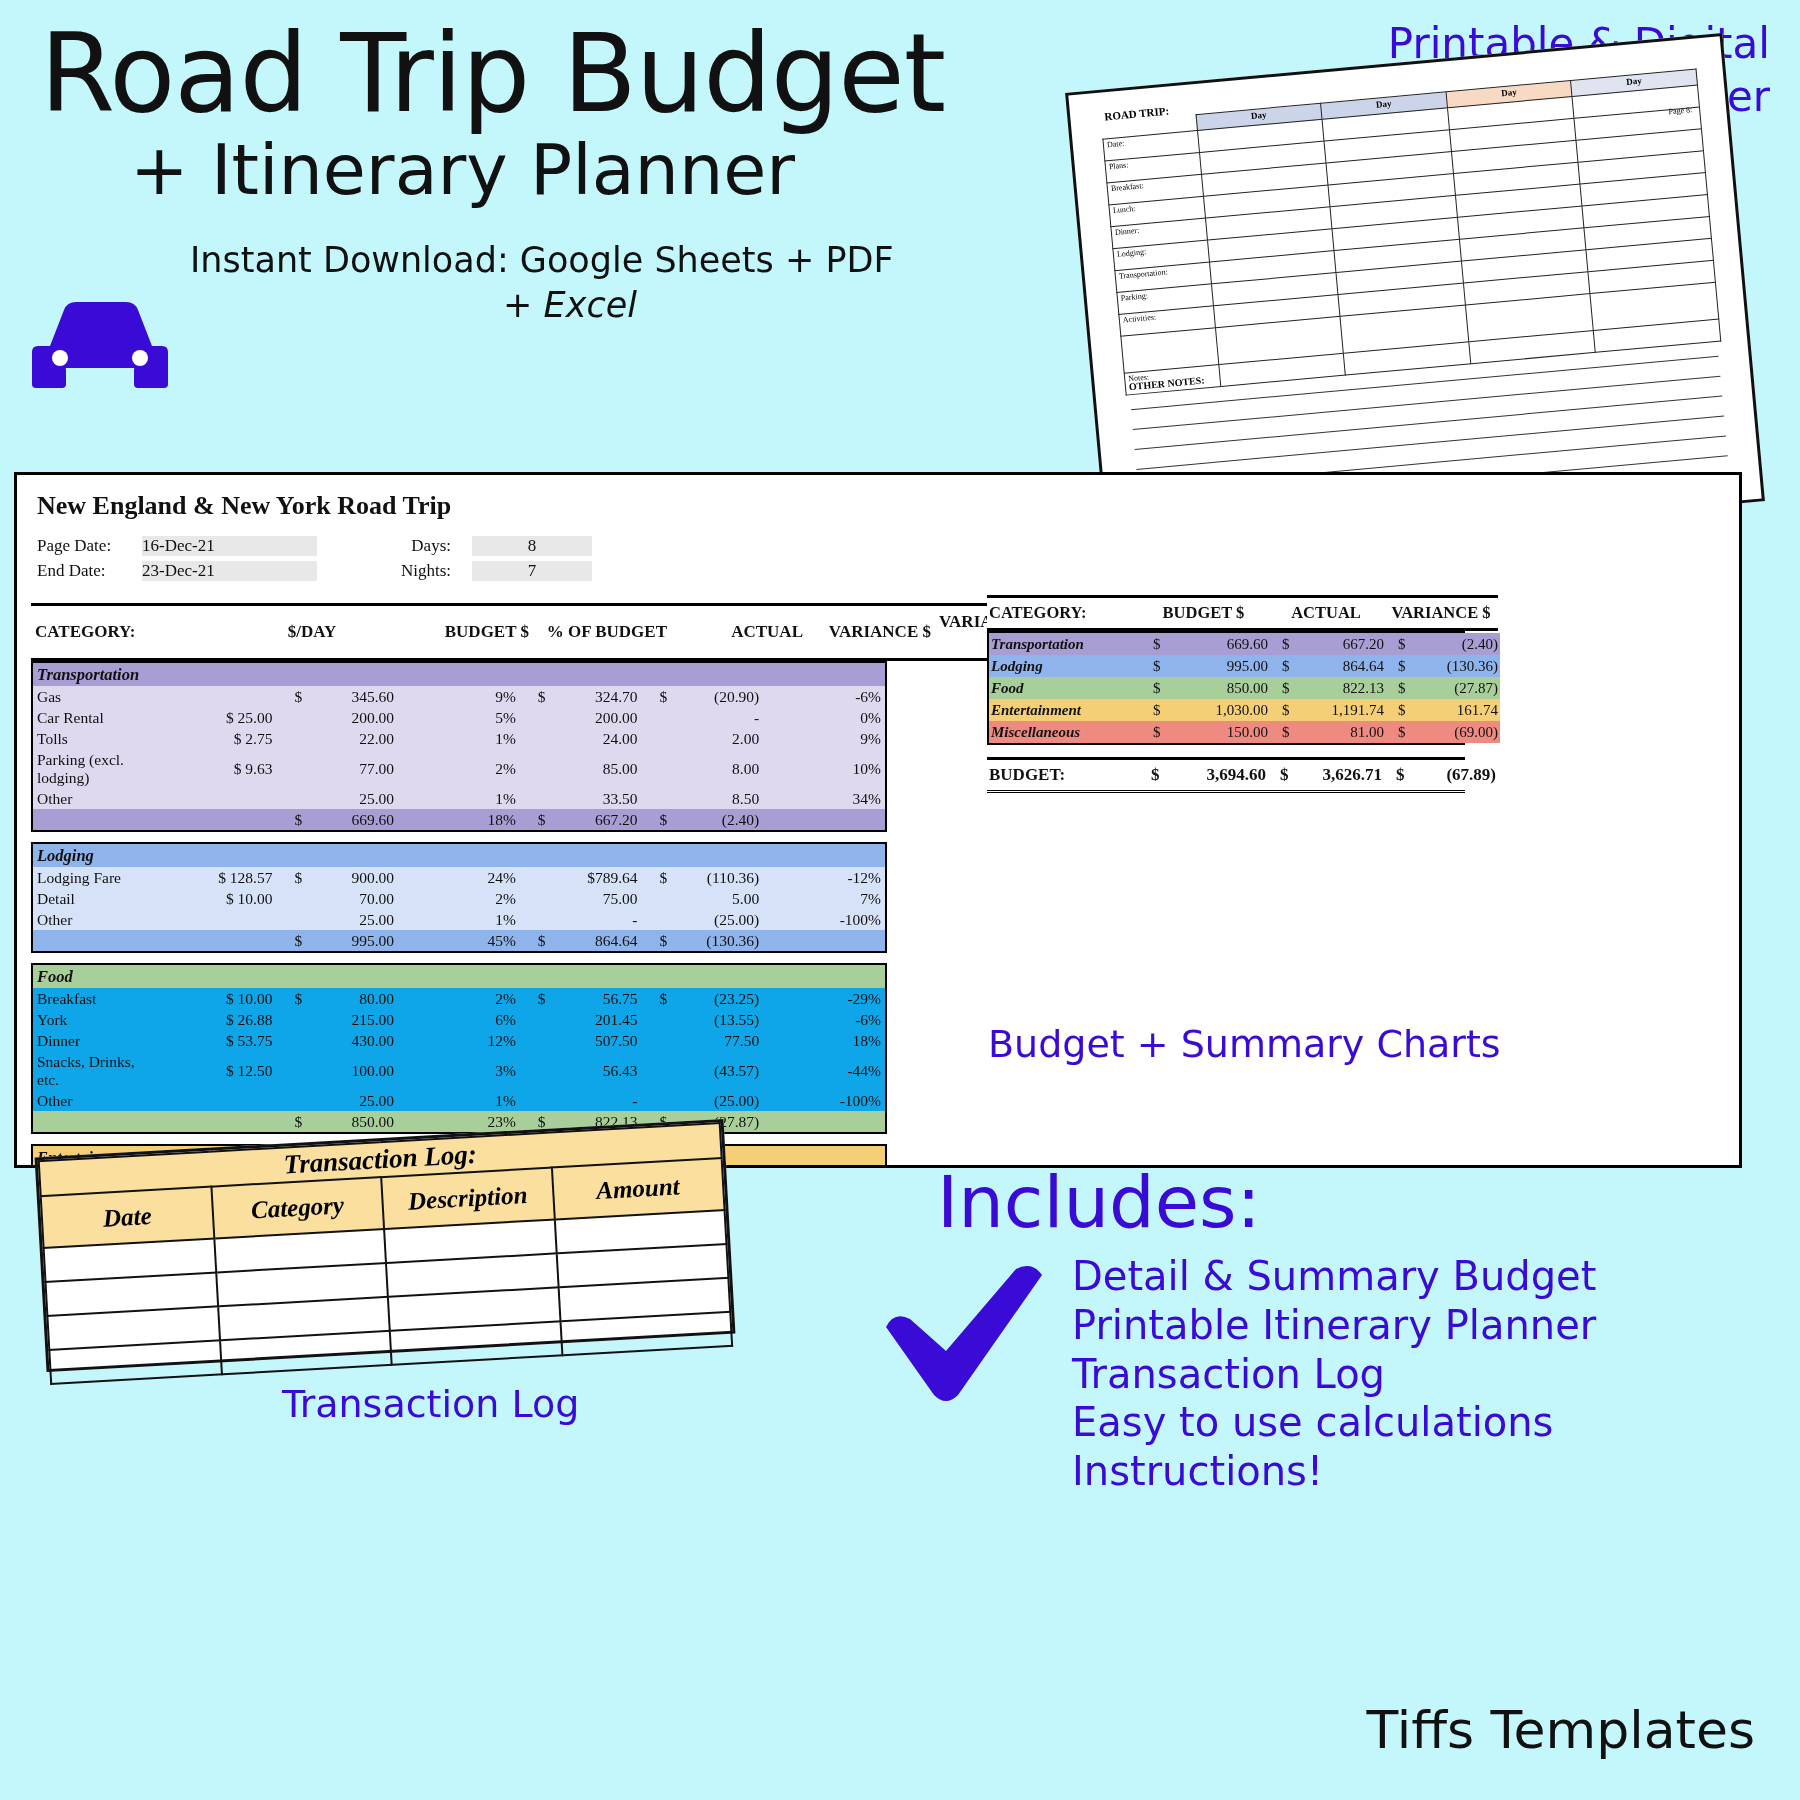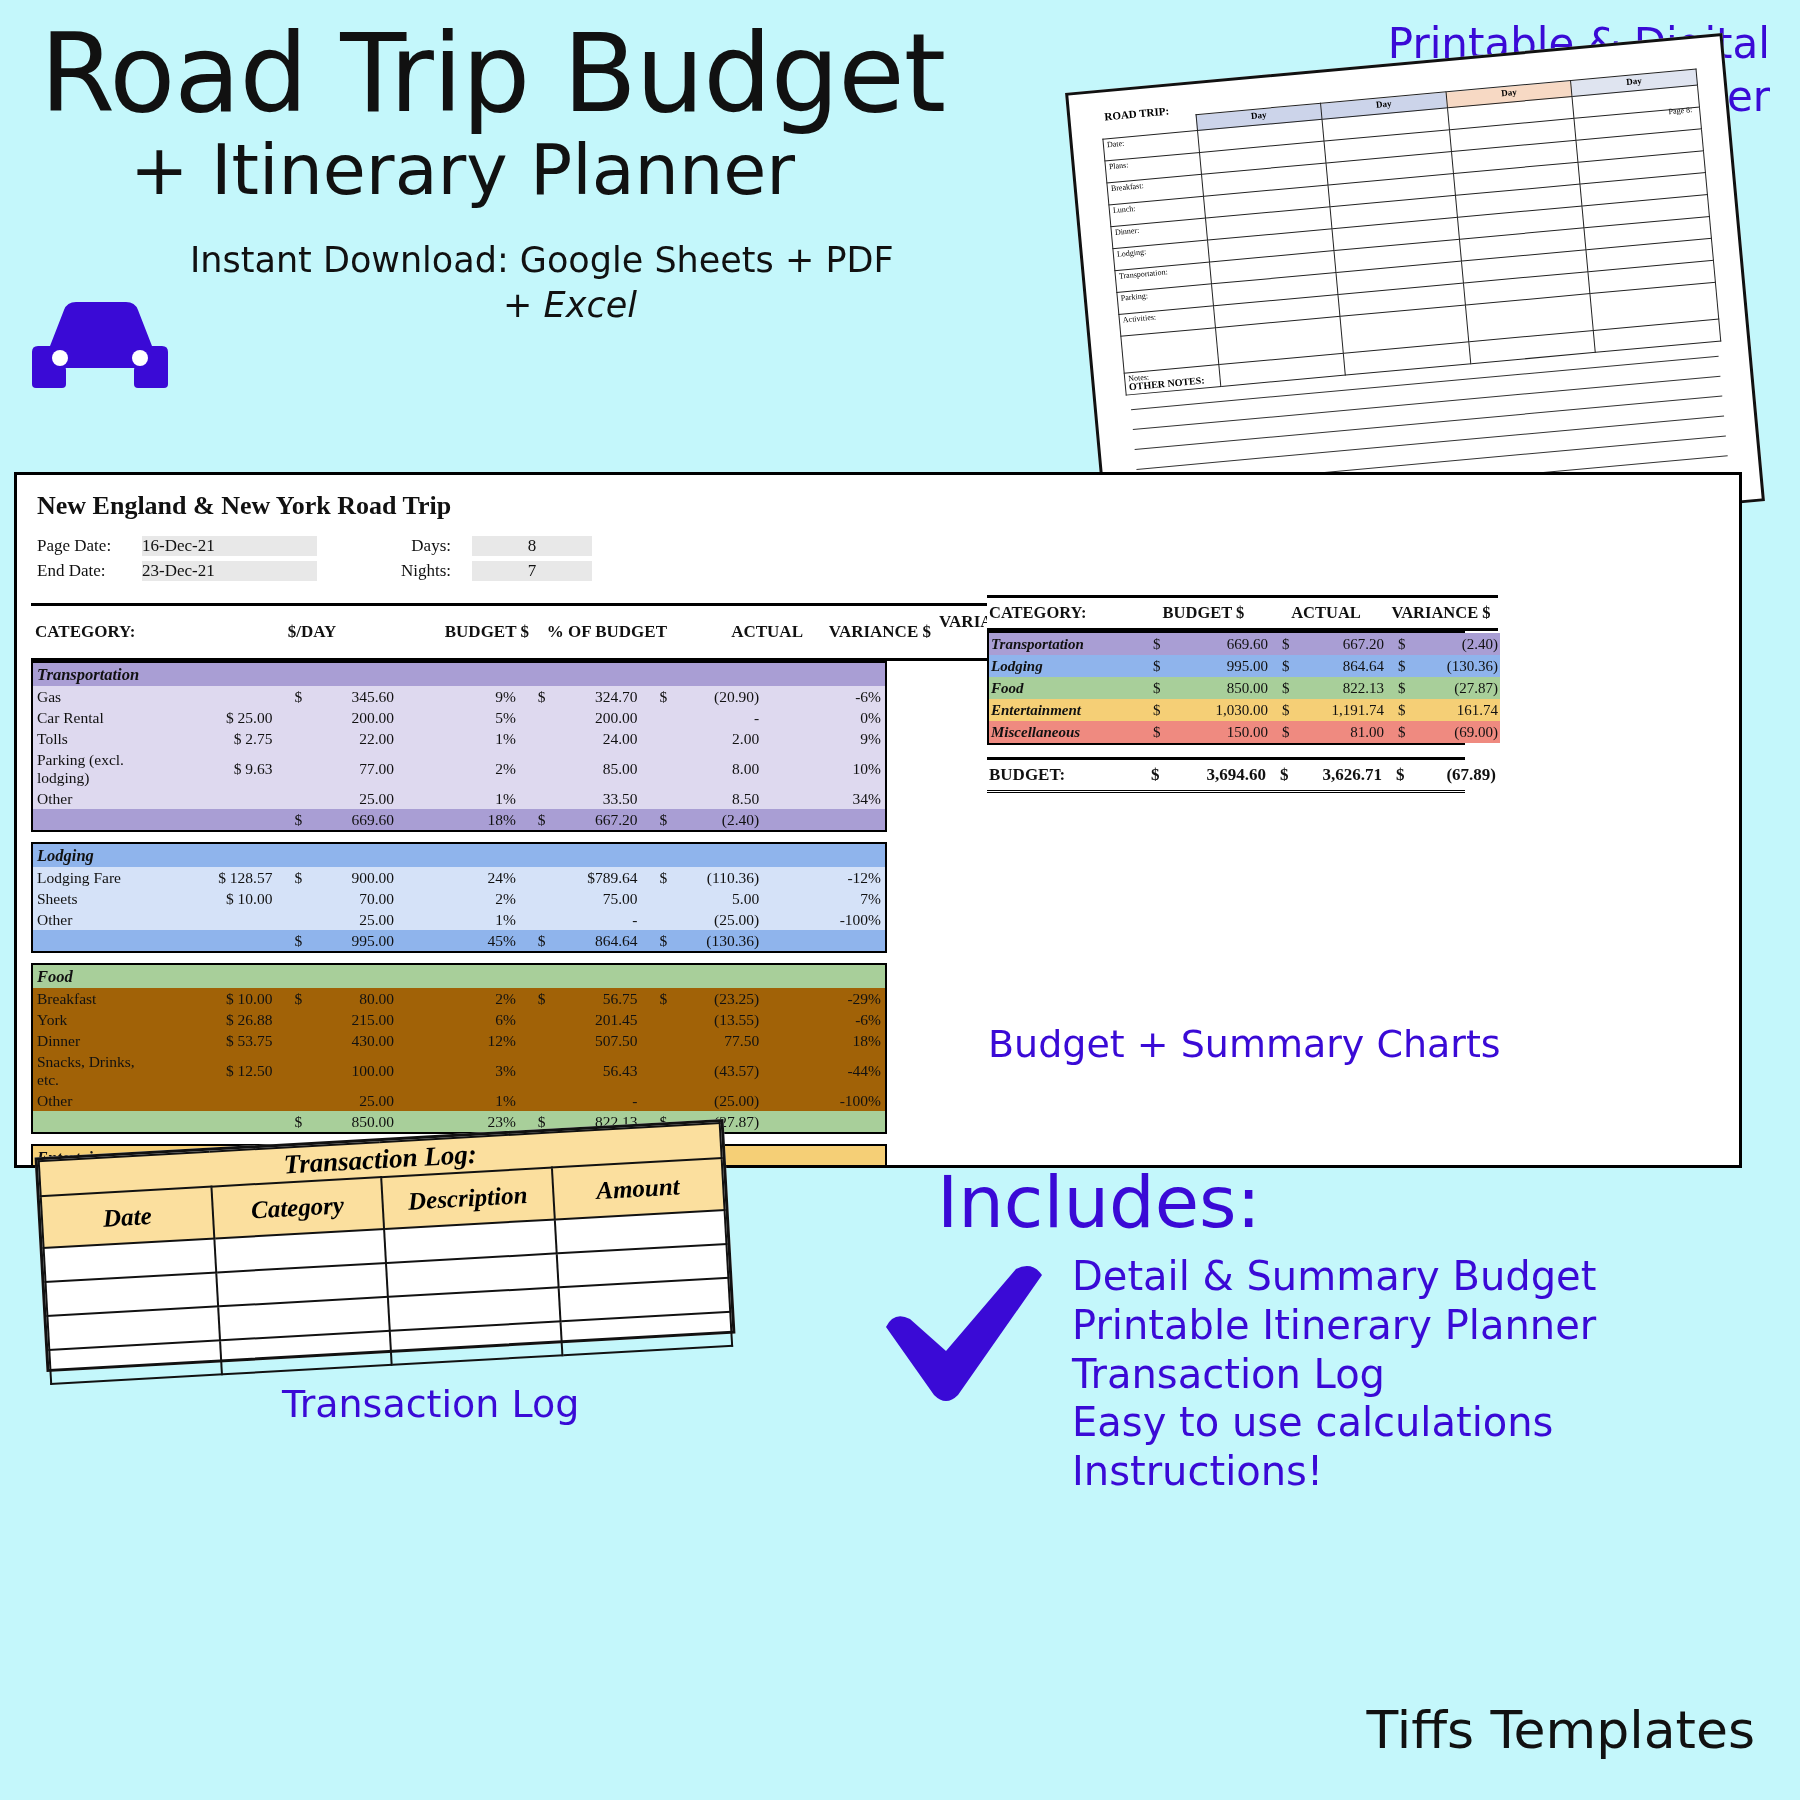--- a/index.html
+++ b/index.html
@@ -71,21 +71,21 @@
   td.var{text-align:right;padding-right:8px;}
   td.vpc{text-align:right;padding-right:6px;}
   .grp-hdr td{
     font-style:italic;font-weight:bold;font-size:16.5px;padding:3px 8px;
   }
   .sect{border:2px solid #000;}
   .sect-gap{height:10px;background:#fff;}
   
   .tr-hdr{background:#a99ed4;} .tr-row{background:#ded9ef;} .tr-tot{background:#a99ed4;}
   .lg-hdr{background:#8fb4ec;} .lg-row{background:#d5e2f8;} .lg-tot{background:#8fb4ec;}
-  .fd-hdr{background:#a8cf9a;} .fd-row{background:#a16207;} .fd-tot{background:#a8cf9a;}
+  .fd-hdr{background:#a8cf9a;} .fd-row{background:#0ea5e9;} .fd-tot{background:#a8cf9a;}
   .en-hdr{background:#f5cf76;}
   .dollar{display:inline-block;float:left;padding-left:14px;}
   
   #summary{position:absolute;left:970px;top:120px;width:478px;
            font-family:"Liberation Serif", serif;font-size:15px;color:#111;}
   #summary table{border-collapse:collapse;width:100%;table-layout:fixed;}
   #summary th{font-weight:bold;font-size:16.5px;padding:5px 2px;background:#fff;
               border-top:3px solid #000;border-bottom:3px solid #000;}
   .s-cat{width:148px;text-align:left;padding-left:8px;}
   .s-bud{width:125px;text-align:center;}
@@ -394,21 +394,21 @@
               <tr class="lg-row">
                 <td class="c-cat cat">Lodging Fare</td>
                 <td class="c-day day">$ 128.57</td>
                 <td class="c-bud bud"><span class="dollar">$</span>900.00</td>
                 <td class="c-pct pct">24%</td>
                 <td class="c-act act">$789.64</td>
                 <td class="c-var var"><span class="dollar">$</span>(110.36)</td>
                 <td class="c-vpc vpc">-12%</td>
               </tr>
               <tr class="lg-row">
-                <td class="c-cat cat">Sheets</td>
+                <td class="c-cat cat">Detail</td>
                 <td class="c-day day">$  10.00</td>
                 <td class="c-bud bud">70.00</td>
                 <td class="c-pct pct">2%</td>
                 <td class="c-act act">75.00</td>
                 <td class="c-var var">5.00</td>
                 <td class="c-vpc vpc">7%</td>
               </tr>
               <tr class="lg-row">
                 <td class="c-cat cat">Other</td>
                 <td class="c-day day"></td>

